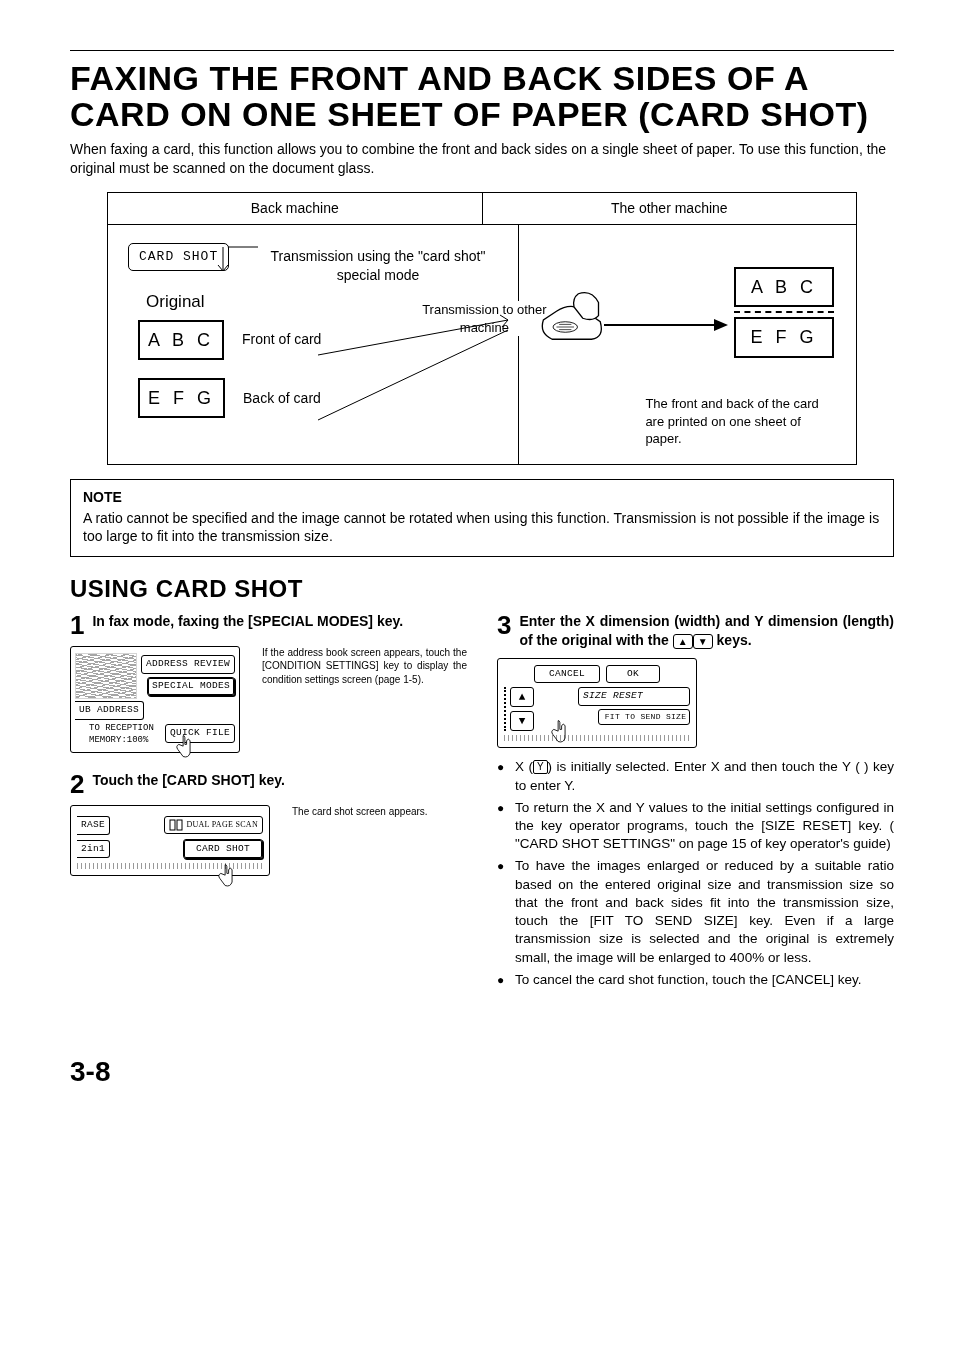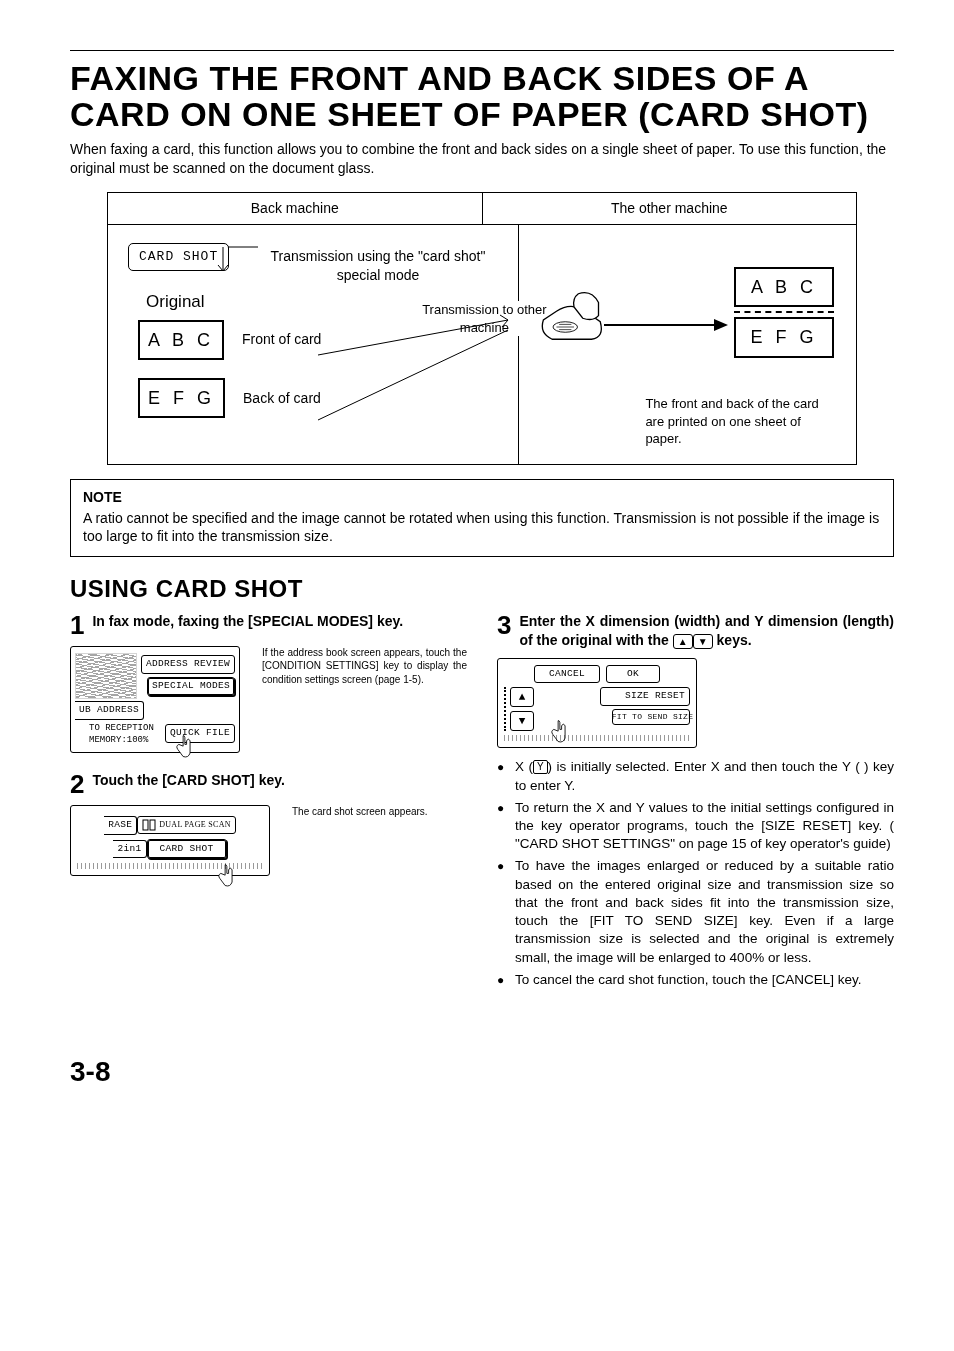--- a/index.html
+++ b/index.html
@@ -162,21 +162,21 @@
     border: 1.5px solid #000;
     border-radius: 3px;
     width: 200px;
     flex-shrink: 0;
     font-family: "Courier New", monospace;
     font-size: 10px;
     padding: 6px;
     position: relative;
     margin-bottom:6px;
   }
-  .panel2 .row2 { display:flex; justify-content: center; align-items:center; margin:4px 0;}
+  .panel2 .row2 { display:flex; justify-content: space-between; align-items:center; margin:4px 0;}
   .thinbar { height:6px; background: repeating-linear-gradient(90deg,#000 0 1px,transparent 1px 4px); margin-top:4px; opacity:.4;}
   .panel3 {
     border: 1.5px solid #000;
     border-radius: 3px;
     width: 200px;
     font-family: "Courier New", monospace;
     font-size: 10px;
     padding: 6px;
     position: relative;
     margin-bottom: 10px;
@@ -352,22 +352,22 @@
       <div style="display:flex; gap:6px; justify-content:center; margin-bottom:4px;">
         <span class="pbtn" style="padding:2px 14px;text-align:right;">CANCEL</span>
         <span class="pbtn" style="padding:2px 20px;">OK</span>
       </div>
       <div style="display:flex; gap:8px; align-items:flex-start;">
         <div style="display:flex; flex-direction:column; gap:4px; border-left:2px dotted #000; padding-left:4px;">
           <span class="arrow-key">▲</span>
           <span class="arrow-key">▼</span>
         </div>
         <div style="flex:1; display:flex; flex-direction:column; gap:3px; align-items:flex-end;">
-          <span class="pbtn" style="width:90px;text-align:right;">SIZE RESET</span>
-          <span class="pbtn" style="width:78px;text-align:center;display:flex;align-items:center;gap:3px;justify-content:center;">
+          <span class="pbtn" style="width:112px;text-align:left;font-style:italic;">SIZE RESET</span>
+          <span class="pbtn" style="width:92px;text-align:center;display:flex;align-items:center;gap:3px;justify-content:center;">
             <svg width="12" height="10">
                 <rect x="0" y="0" width="12" height="10" fill="none" stroke="#000"></rect>
                 <rect x="3" y="2" width="6" height="6" fill="none" stroke="#000"></rect>
               </svg>
             <span style="font-size:8px; line-height:1;">FIT TO SEND SIZE</span>
           </span>
         </div>
       </div>
       <svg class="hand" style="left:48px; bottom:2px;" viewBox="0 0 30 30">
         <path d="M14 2 L14 14 L9 12 Q5 14 8 18 L14 26 Q20 28 22 22 L22 8 Q20 4 18 8 L18 12 L16 12 L16 4 Q15 1 14 2 Z" fill="#fff" stroke="#000"></path>

